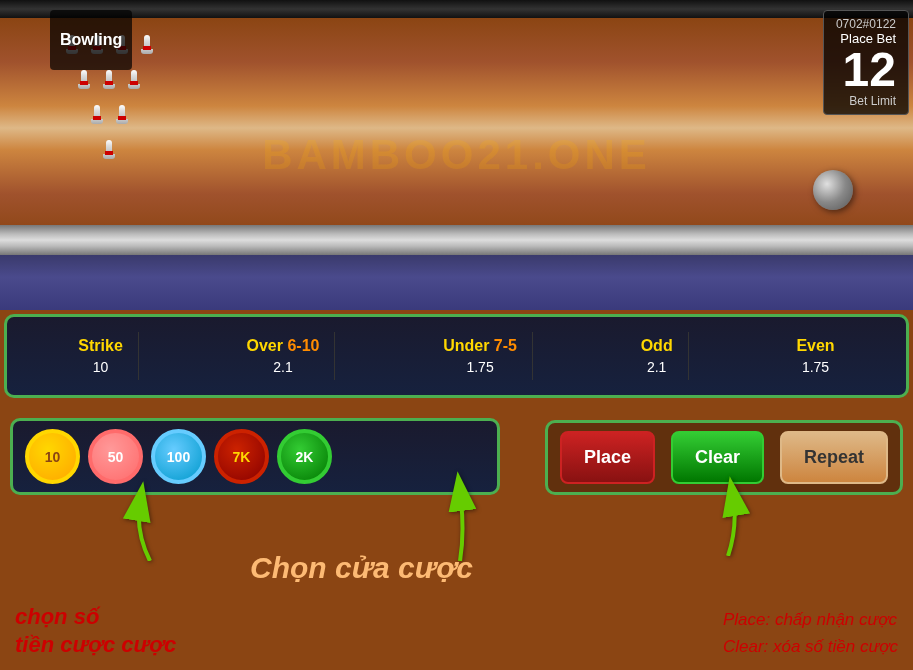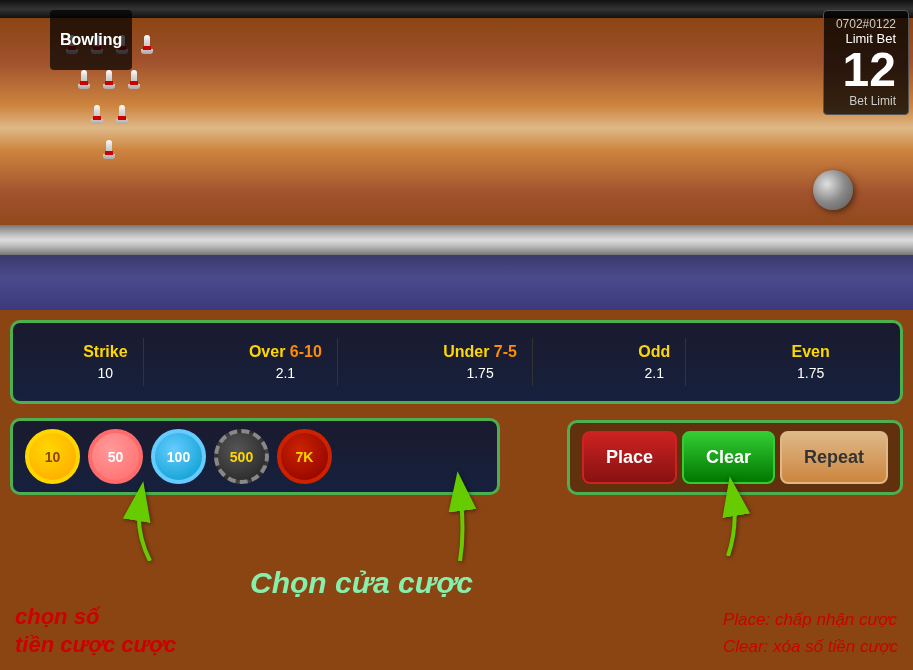--- a/index.html
+++ b/index.html
@@ -182,21 +182,21 @@
     }
 
     
     .bottom-ui {
       position: absolute;
       bottom: 0;
       left: 0;
       right: 0;
       height: 360px;
       background: #8B4513;
-      padding: 10px;
+      padding: 4px;
     }
 
     
     .betting-panel {
       background: linear-gradient(180deg, #1a1a2e 0%, #16213e 100%);
       border: 3px solid #4CAF50;
       border-radius: 10px;
       padding: 15px 10px;
       display: flex;
       justify-content: space-around;
@@ -286,21 +286,21 @@
       border-color: #33cc33;
       color: #fff;
     }
 
     
     .action-buttons {
       position: absolute;
       bottom: 175px;
       right: 10px;
       display: flex;
-      gap: 5px;
+      gap: 16px;
       background: rgba(0,0,0,0.3);
       border: 3px solid #4CAF50;
       border-radius: 10px;
       padding: 8px 12px;
     }
 
     .btn-place {
       background: linear-gradient(180deg, #cc2222, #881111);
       color: #fff;
       border: 2px solid #cc2222;
@@ -367,23 +367,23 @@
       left: 15px;
       color: #cc0000;
       font-size: 22px;
       font-weight: bold;
       font-style: italic;
       z-index: 20;
       line-height: 1.3;
     }
     .annotation-bet {
       position: absolute;
-      bottom: 70px;
+      bottom: 85px;
       left: 250px;
-      color: #86efac;
+      color: #fdba74;
       font-size: 30px;
       font-weight: bold;
       font-style: italic;
       z-index: 20;
       white-space: nowrap;
     }
     .annotation-buttons {
       position: absolute;
       bottom: 10px;
       right: 15px;
@@ -457,32 +457,33 @@
         <div class="pin-body"></div>
           <div class="pin-base"></div>
       </div>
 
       <div class="pin" style="left:47px;top:105px">
         <div class="pin-body"></div>
           <div class="pin-base"></div>
       </div>
     </div>
 
+    <div class="watermark">BAMBOO21.ONE</div>
 
     <div class="bowling-ball"></div>
 
     <div class="bottom-rail"></div>
 
     <div class="lane-end"></div>
 
     <div class="bowling-label">Bowling</div>
 
     <div class="info-box">
       <div class="info-box-id">0702#0122</div>
-      <div class="info-box-please-bet">Limit Bet</div>
+      <div class="info-box-please-bet">Place Bet</div>
       <div class="info-box-number">12</div>
       <div class="info-box-bet-limit">Bet Limit</div>
     </div>
   </div>
 
   <div class="bottom-ui">
 
     <div class="betting-panel">
       <div class="bet-option">
         <span class="bet-option-name">Strike</span>
@@ -503,22 +504,22 @@
       <div class="bet-option">
         <span class="bet-option-name">Even</span>
         <span class="bet-option-value">1.75</span>
       </div>
     </div>
 
     <div class="chips-row-container">
       <div class="chip chip-10">10</div>
       <div class="chip chip-50">50</div>
       <div class="chip chip-100">100</div>
-      <div class="chip chip-500">500</div>
       <div class="chip chip-1k">7K</div>
+      <div class="chip chip-2k">2K</div>
     </div>
 
     <div class="action-buttons">
       <button class="btn-place">Place</button>
       <button class="btn-clear">Clear</button>
       <button class="btn-repeat">Repeat</button>
     </div>
 
     <div class="arrow-chip">
       <svg class="arrow-svg" width="60" height="80" viewBox="0 0 60 80">

